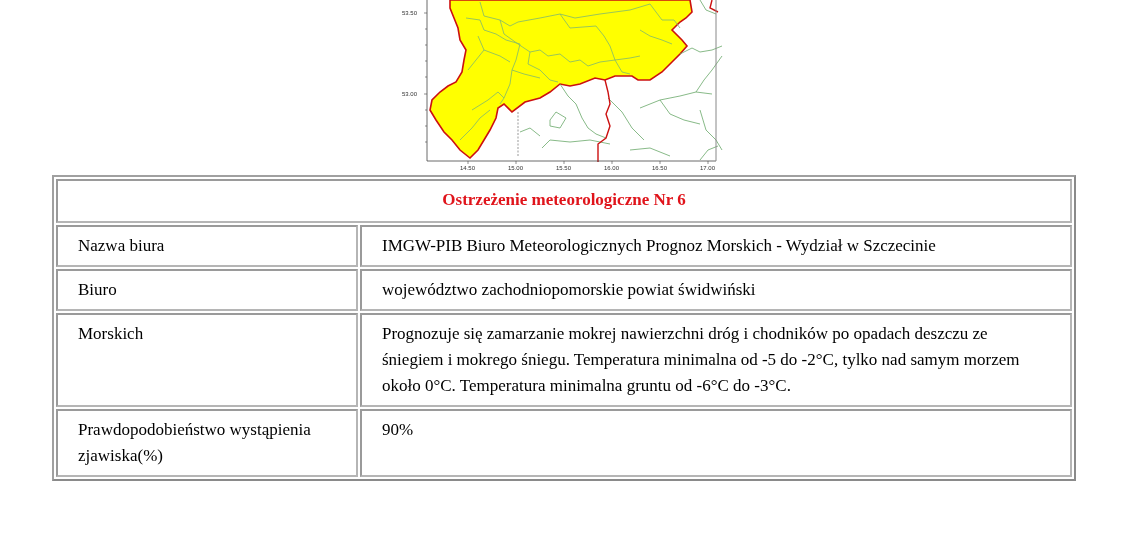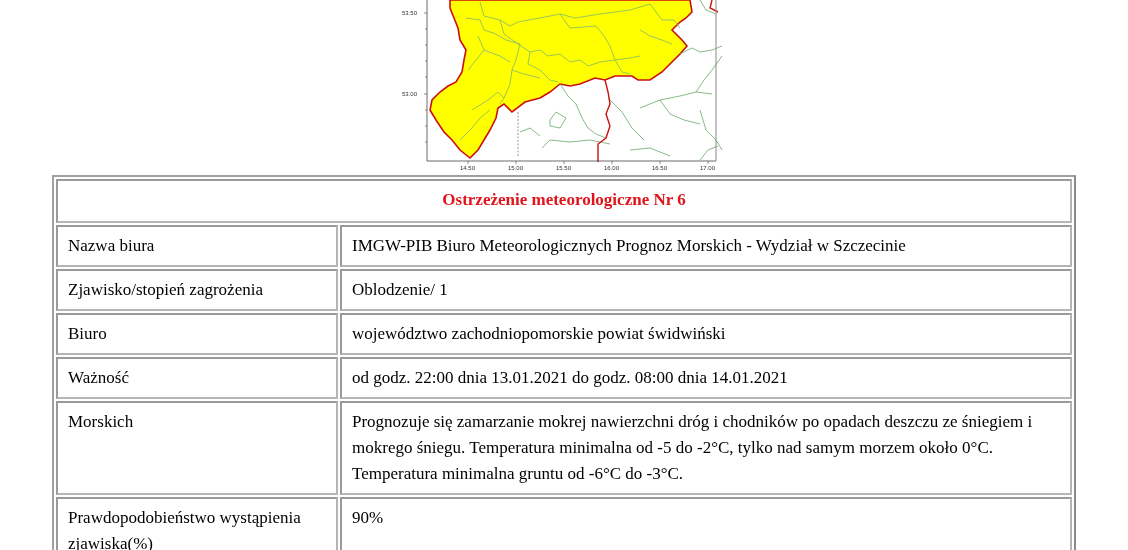--- a/index.html
+++ b/index.html
@@ -6,21 +6,21 @@
   body { width:1128px; height:550px; overflow:hidden; position:relative;
          font-family:"Liberation Serif", "DejaVu Serif", serif; color:#000; }
   .map { position:absolute; left:400px; top:0; width:330px; height:175px; }
   .map svg { display:block; }
   .map text { font-family:"Liberation Sans", sans-serif; font-size:6px; fill:#333; }
   table.warn { position:absolute; left:52px; top:175px; width:1024px;
                border-collapse:separate; border-spacing:2px;
                border:2px solid #a0a0a0; border-right-color:#8a8a8a; border-bottom-color:#8a8a8a;
                background:#ffffff; }
   table.warn td { border:2px solid #b5b5b5; border-top-color:#9a9a9a; border-left-color:#9a9a9a;
-                  padding:6px 10px; font-size:17px; line-height:26px; vertical-align:top; }
+                  padding:6px 20px; font-size:17px; line-height:26px; vertical-align:top; }
   td.title { text-align:center; color:#e0141b; font-weight:bold; font-size:21px; height:28px; vertical-align:middle; }
   td.label { font-weight:normal; width:258px; }
   td.value { }
   b.strong { font-weight:normal; }
 </style>
 </head>
 <body>
 
 <div class="map">
   <svg width="330" height="175" viewBox="0 0 330 175" xmlns="http://www.w3.org/2000/svg">
@@ -102,30 +102,22 @@
 <table class="warn">
   <tbody>
       <tr>
     <td class="title" colspan="2">Ostrzeżenie meteorologiczne Nr 6</td>
   </tr>
   <tr>
     <td class="label">Nazwa biura</td>
     <td class="value">IMGW-PIB Biuro Meteorologicznych Prognoz Morskich - Wydział w Szczecinie</td>
   </tr>
   <tr>
-    <td class="label">Zjawisko/stopień zagrożenia</td>
-    <td class="value">Oblodzenie/ 1</td>
-  </tr>
-  <tr>
     <td class="label">Biuro</td>
     <td class="value"><span>województwo zachodniopomorskie</span> <b class="strong">powiat świdwiński</b></td>
-  </tr>
-  <tr>
-    <td class="label">Ważność</td>
-    <td class="value">od godz. 22:00 dnia 13.01.2021 do godz. 08:00 dnia 14.01.2021</td>
   </tr>
   <tr>
     <td class="label">Morskich</td>
     <td class="value">Prognozuje się zamarzanie mokrej nawierzchni dróg i chodników po opadach deszczu ze śniegiem i mokrego śniegu. Temperatura minimalna od -5 do -2°C, tylko nad samym morzem około 0°C. Temperatura minimalna gruntu od -6°C do -3°C.</td>
   </tr>
   <tr>
     <td class="label" style="height:52px;">Prawdopodobieństwo wystąpienia zjawiska(%)</td>
     <td class="value">90%</td>
   </tr>
 

